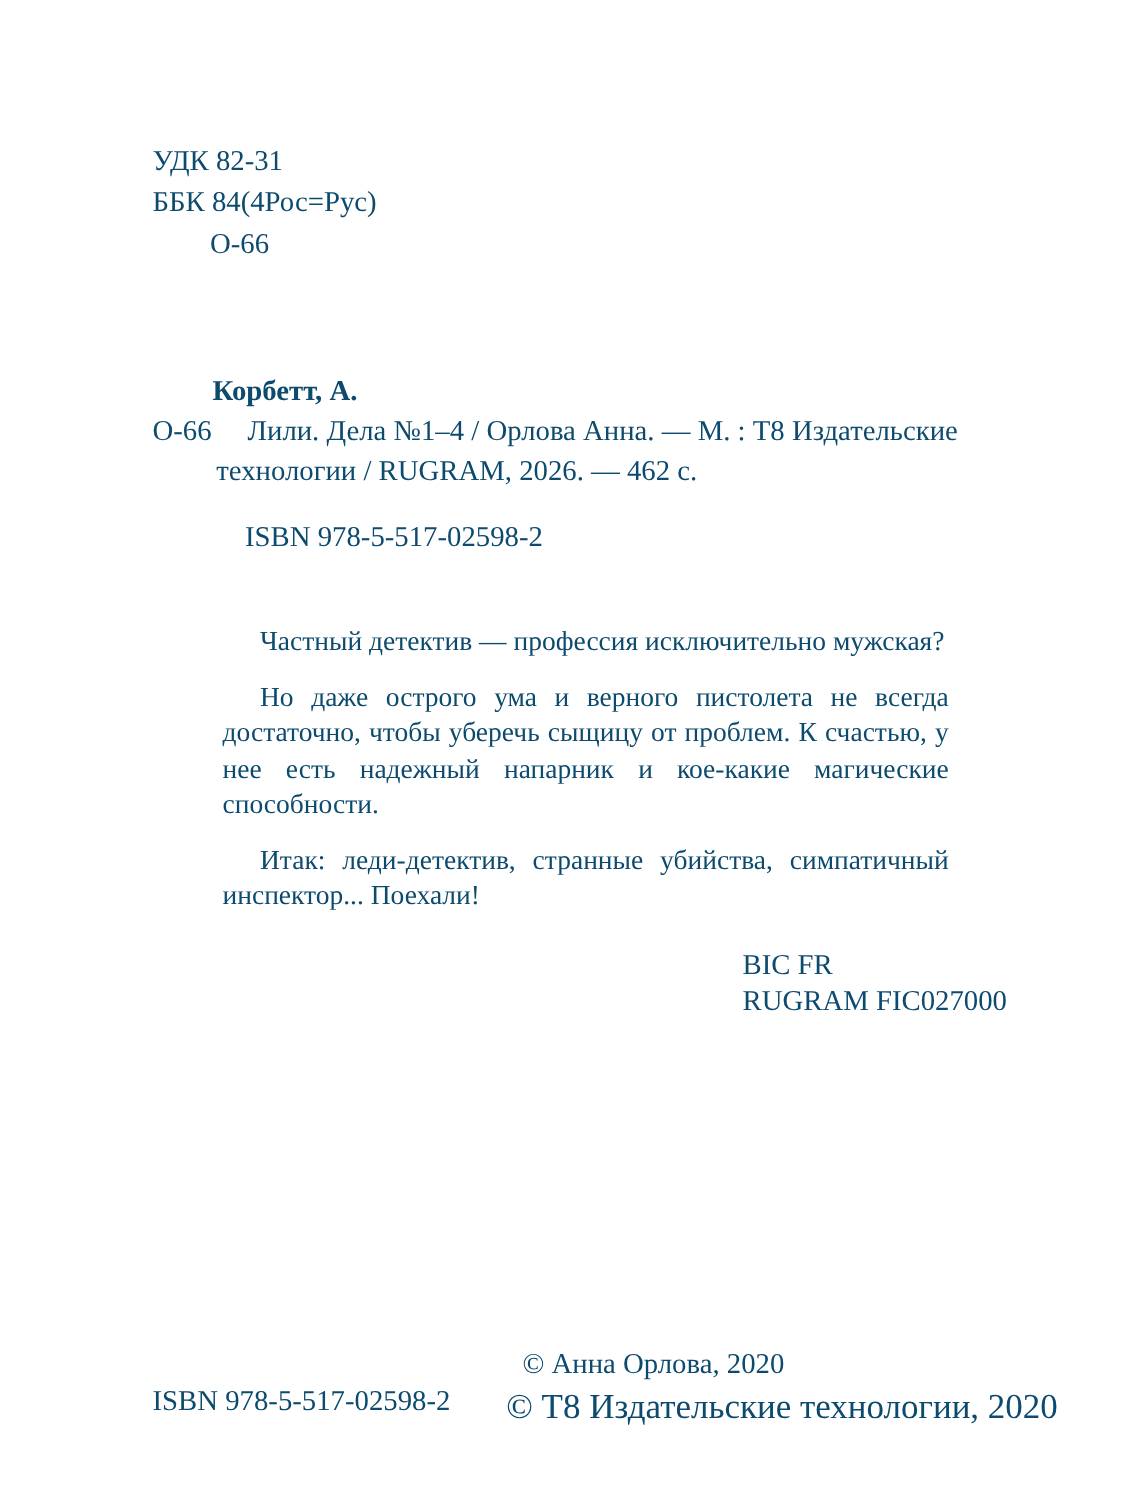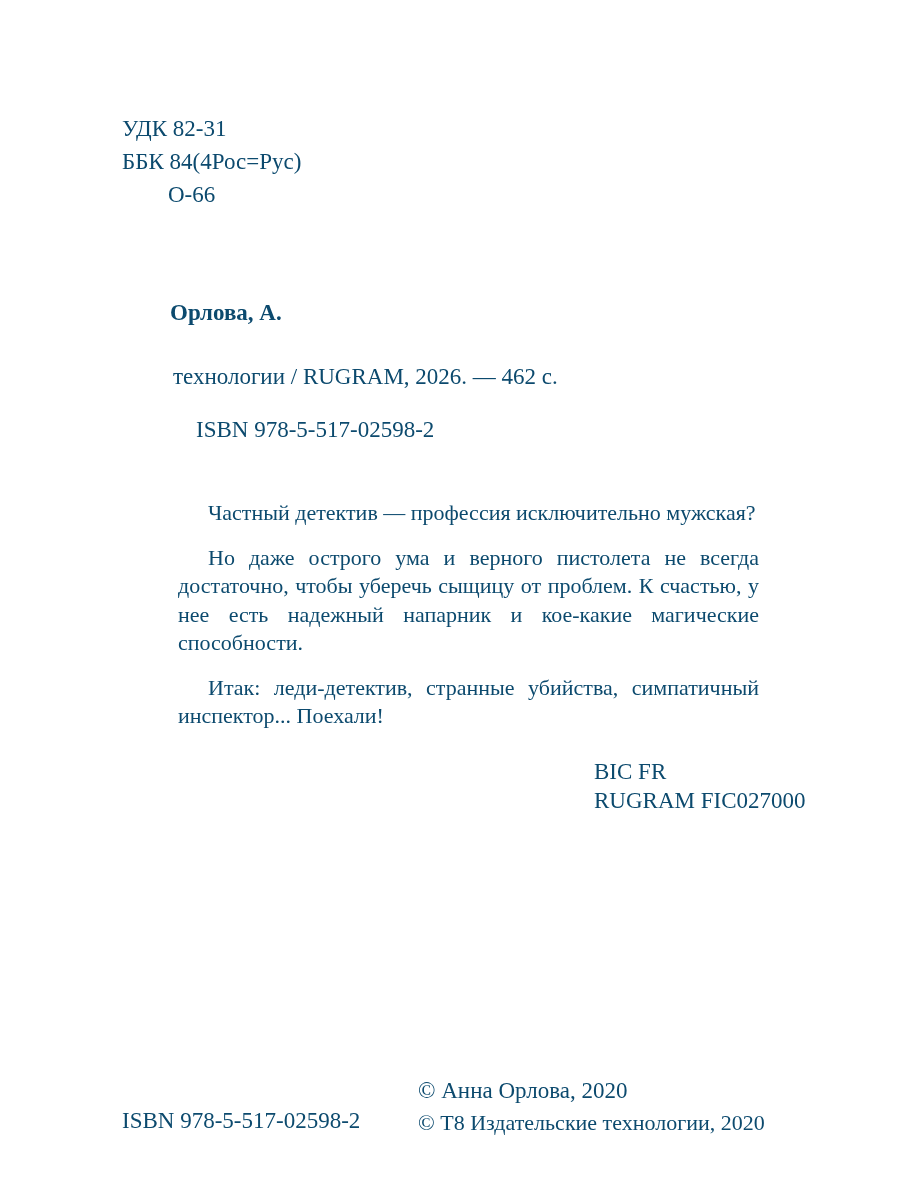--- a/index.html
+++ b/index.html
@@ -84,39 +84,42 @@
     top: 1078px;
     font-size: 23px;
     text-align: right;
   }
   .footer-isbn {
     left: 122px;
     top: 1108px;
     font-size: 23px;
   }
   .footer-copyright-publisher {
-    left: 418px;
+    left: 405px;
     top: 1110px;
-    font-size: 22px;
+    font-size: 28px;
     text-align: right;
   }
 </style>
 </head>
 <body>
 
 <div class="page">
 
   <div class="abs top-codes">
     <div>УДК 82-31</div>
     <div>ББК 84(4Рос=Рус)</div>
     <div class="sign-indent">О-66</div>
   </div>
 
-  <div class="abs catalog-author">Орлова, А.</div>
+  <div class="abs catalog-author">Корбетт, А.</div>
 
+  <div class="abs catalog-row2">
+    <span class="sign">О-66</span><span>Лили. Дела №1–4 / Орлова Анна. — М. : Т8 Издательские</span>
+  </div>
 
   <div class="abs catalog-row3">технологии / RUGRAM, 2026. — 462 с.</div>
 
   <div class="abs isbn-mid">ISBN 978-5-517-02598-2</div>
 
   <div class="abs annotation">
     <p>Частный детектив — профессия исключительно мужская?</p>
     <p>Но даже острого ума и верного пистолета не всегда достаточно, чтобы уберечь сыщицу от проблем. К счастью, у нее есть надежный напарник и кое-какие магические способности.</p>
     <p>Итак: леди-детектив, странные убийства, симпатичный инспектор... Поехали!</p>
   </div>

